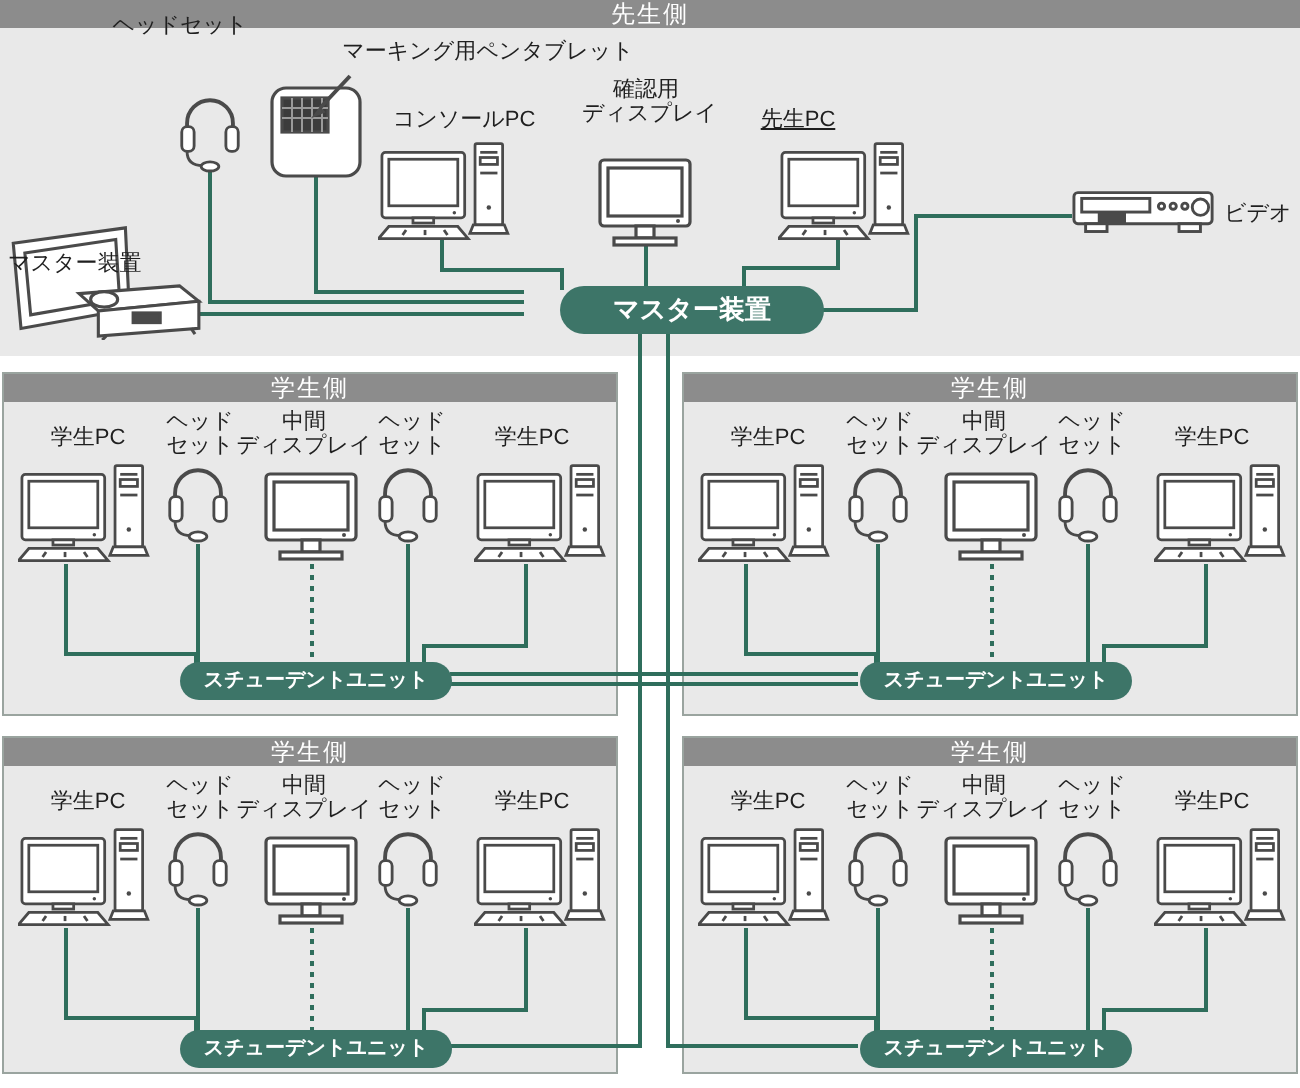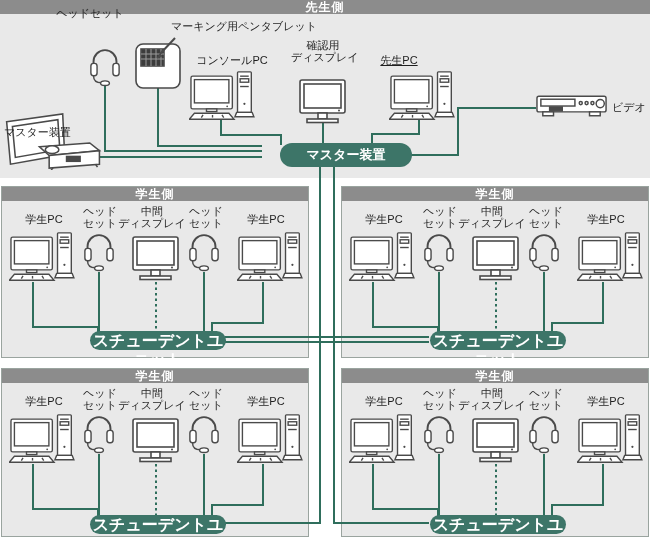--- a/index.html
+++ b/index.html
@@ -5,31 +5,31 @@
   html,body{margin:0;padding:0;}
   body{
     width:650px;height:544px;position:relative;background:#fff;
     font-family:"Liberation Sans","DejaVu Sans",sans-serif;
     -webkit-font-smoothing:antialiased;
   }
   .area{position:absolute;background:#e9e9e9;}
   .boxed{border:1px solid #9aa49f;box-sizing:border-box;}
   .bar{
     position:absolute;left:0;top:0;width:100%;height:14px;background:#8c8c8c;
-    color:#fff;font-size:12px;font-weight:bold;text-align:center;line-height:14px;
+    color:#fff;font-size:12px;font-weight:normal;text-align:center;line-height:14px;
     letter-spacing:1px;z-index:2;
   }
   .lbl{
     position:absolute;font-size:11px;line-height:12px;color:#1f1f1f;
     text-align:center;white-space:nowrap;z-index:2;
   }
   .lbl.left{text-align:left;}
   .pill{
     position:absolute;background:#3d7568;border-radius:10px;color:#fff;
-    font-size:16px;font-weight:bold;text-align:center;z-index:3;
+    font-size:10px;font-weight:bold;text-align:center;z-index:3;
   }
   .pill.master{border-radius:12px;font-size:13px;}
   #wires{position:absolute;left:0;top:0;z-index:1;}
 </style>
 </head>
 <body>
 
 <div class="area" style="left:0;top:0;width:650px;height:178px;">
   <div class="bar">
     <span>先生側</span>

